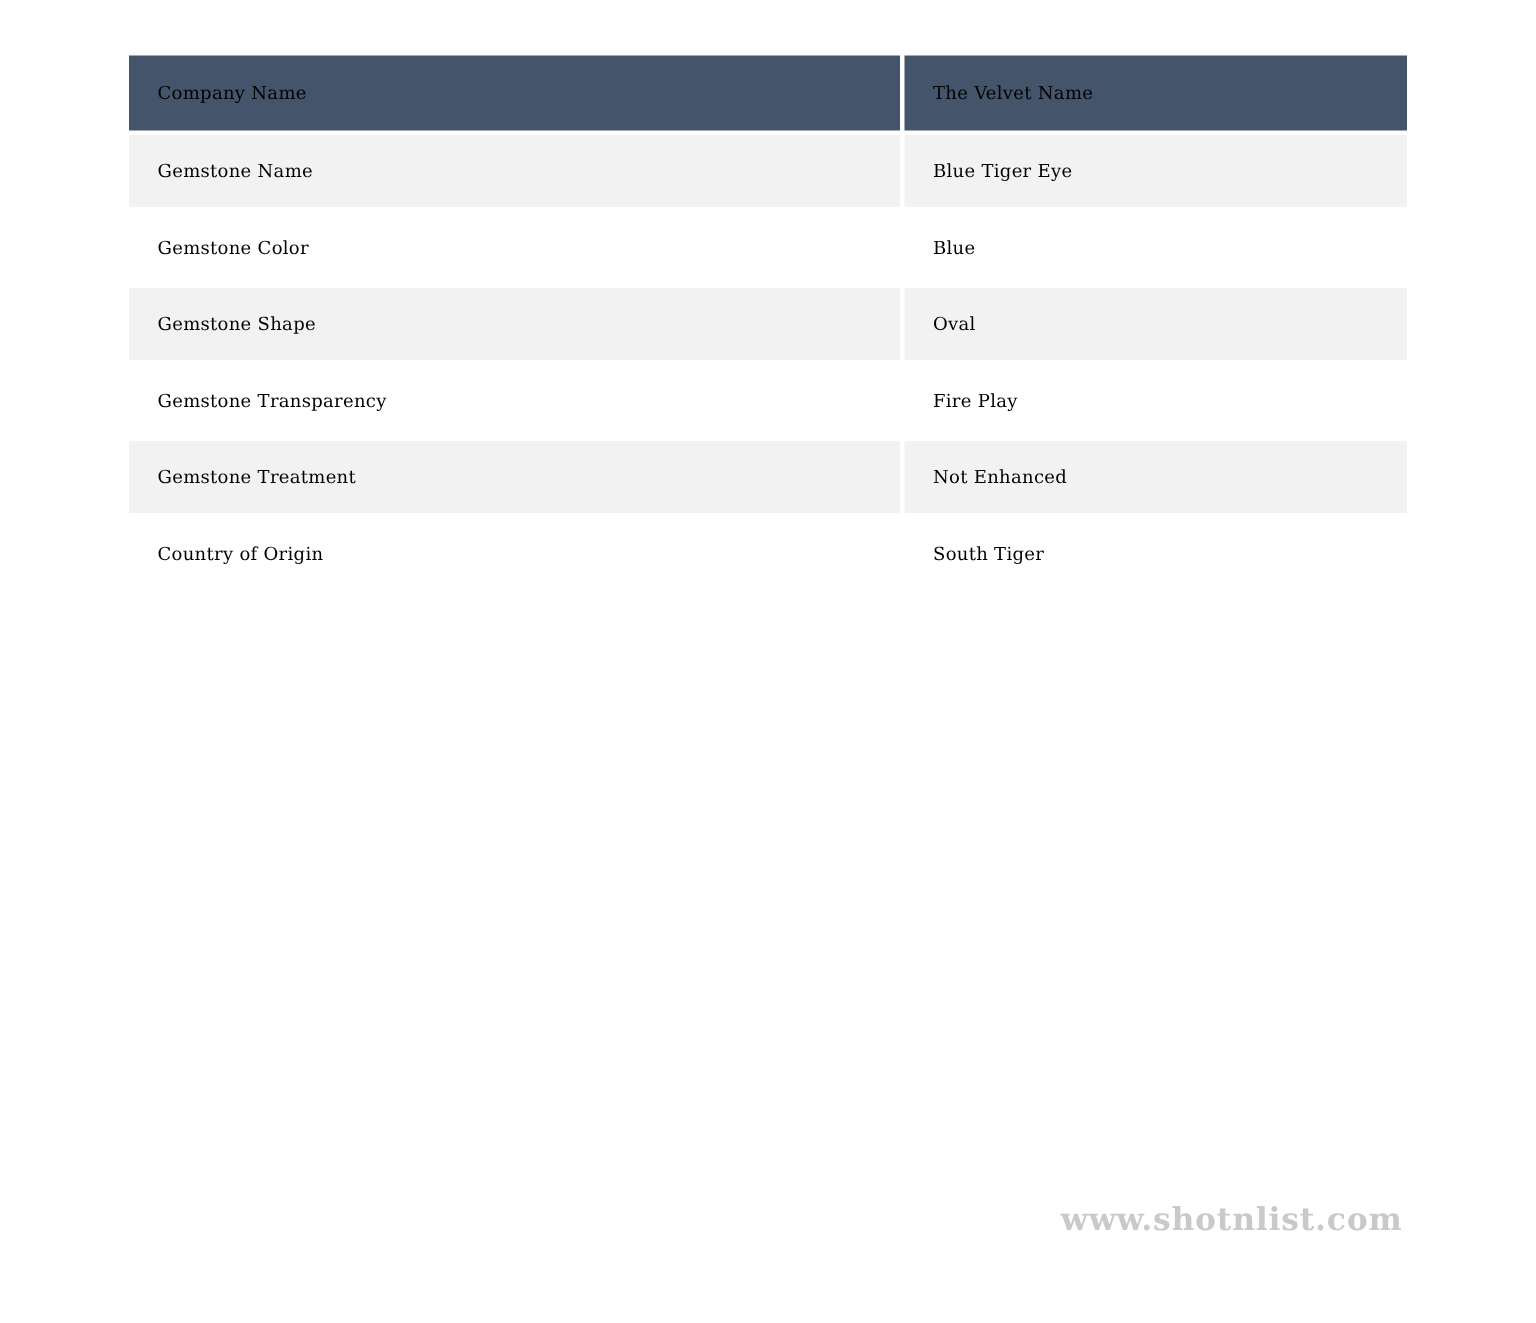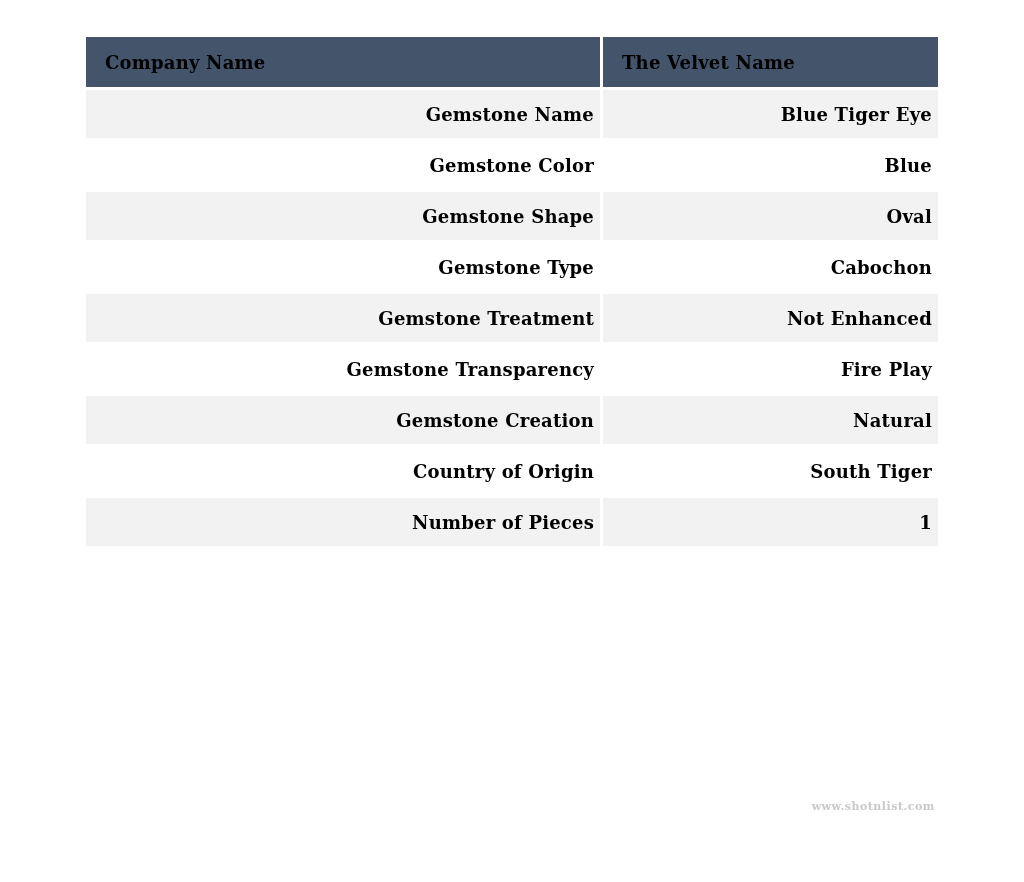--- a/index.html
+++ b/index.html
@@ -29,50 +29,49 @@
     position: absolute;
     left: 83px;
     top: 34px;
     border-collapse: separate;
     border-spacing: 3px;
     table-layout: fixed;
   }
   col.col-label { width: 514px; }
   col.col-value { width: 335px; }
   th, td {
-    font-weight: bold;
-    font-size: 18px;
+    font-weight: normal;
+    font-size: 12px;
     color: var(--text-color);
     text-align: left;
     vertical-align: middle;
-    padding: 0 6px 0 19px;
+    padding: 0 28px 0 19px;
     letter-spacing: 0.2px;
     white-space: nowrap;
     overflow: hidden;
   }
   thead th {
     background: var(--header-bg);
     height: 50px;
   }
   tbody td {
     background: var(--row-bg);
     height: 48px;
-    text-align: right;
   }
   tbody tr:nth-child(odd) td {
     background: var(--band-bg);
   }
   .watermark {
     position: absolute;
     top: 800px;
     left: 0;
     right: 89px;
     text-align: right;
     font-weight: bold;
-    font-size: 11px;
+    font-size: 21px;
     color: var(--watermark-color);
     letter-spacing: 0.5px;
   }
 </style>
 </head>
 <body>
 
 <div class="page">
 
   <table class="spec-table">
@@ -96,52 +95,40 @@
     <tr>
       <td class="label-cell">Gemstone Color</td>
       <td class="value-cell">Blue</td>
     </tr>
 
     <tr>
       <td class="label-cell">Gemstone Shape</td>
       <td class="value-cell">Oval</td>
     </tr>
 
-    <tr>
-      <td class="label-cell">Gemstone Type</td>
-      <td class="value-cell">Cabochon</td>
-    </tr>
 
 
 
 
 
 
     <tr>
-      <td class="label-cell">Gemstone Treatment</td>
-      <td class="value-cell">Not Enhanced</td>
-    </tr>
-
-    <tr>
       <td class="label-cell">Gemstone Transparency</td>
       <td class="value-cell">Fire Play</td>
     </tr>
 
     <tr>
-      <td class="label-cell">Gemstone Creation</td>
-      <td class="value-cell">Natural</td>
+      <td class="label-cell">Gemstone Treatment</td>
+      <td class="value-cell">Not Enhanced</td>
     </tr>
+
 
     <tr>
       <td class="label-cell">Country of Origin</td>
       <td class="value-cell">South Tiger</td>
     </tr>
 
-    <tr>
-      <td class="label-cell">Number of Pieces</td>
-      <td class="value-cell">1</td>
-    </tr>
   </tbody>
   </table>
 
   <div class="watermark">www.shotnlist.com</div>
 
 </div>
 
 </body></html>

